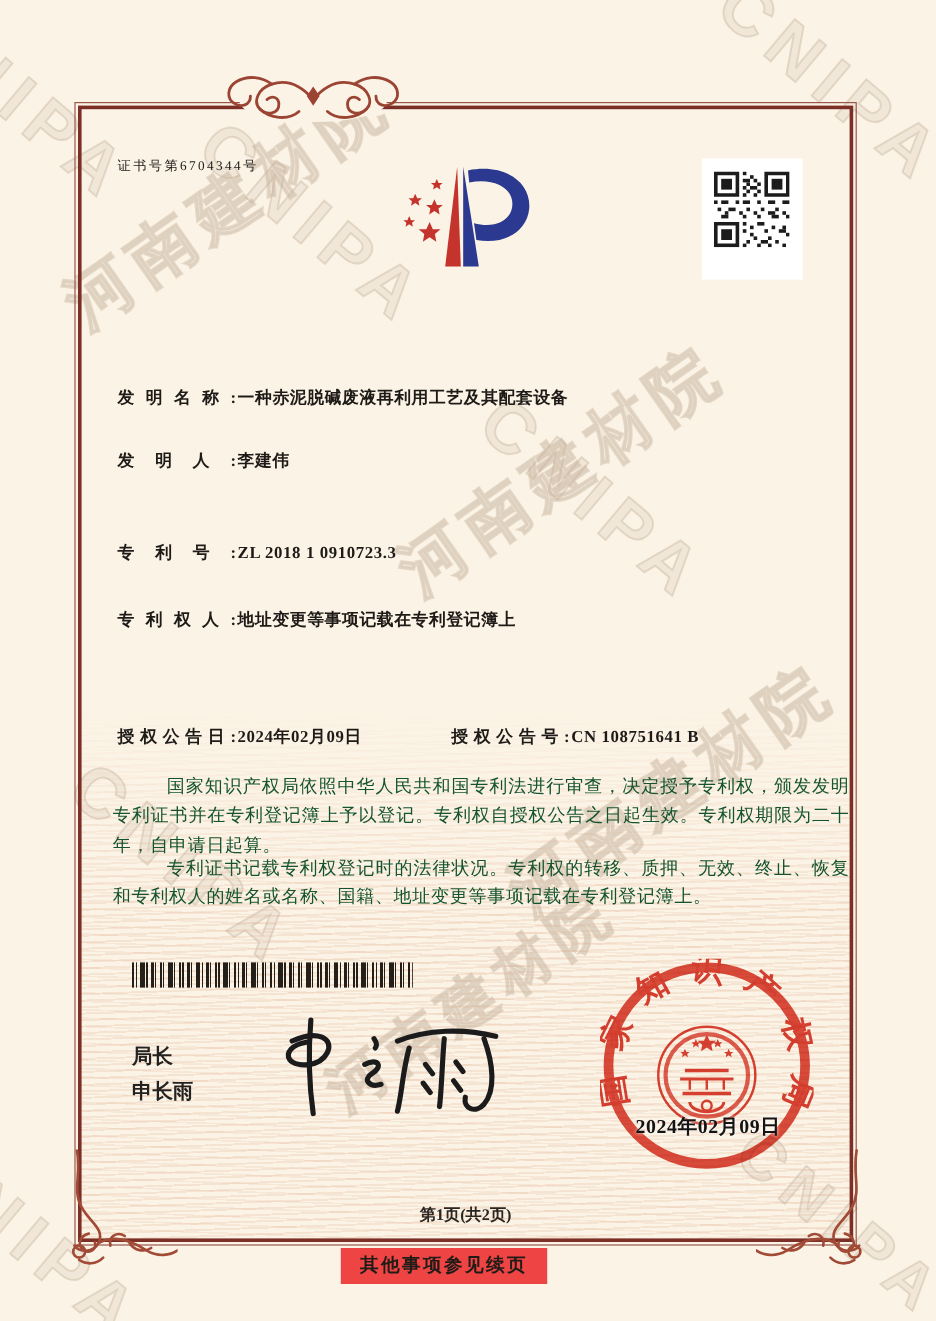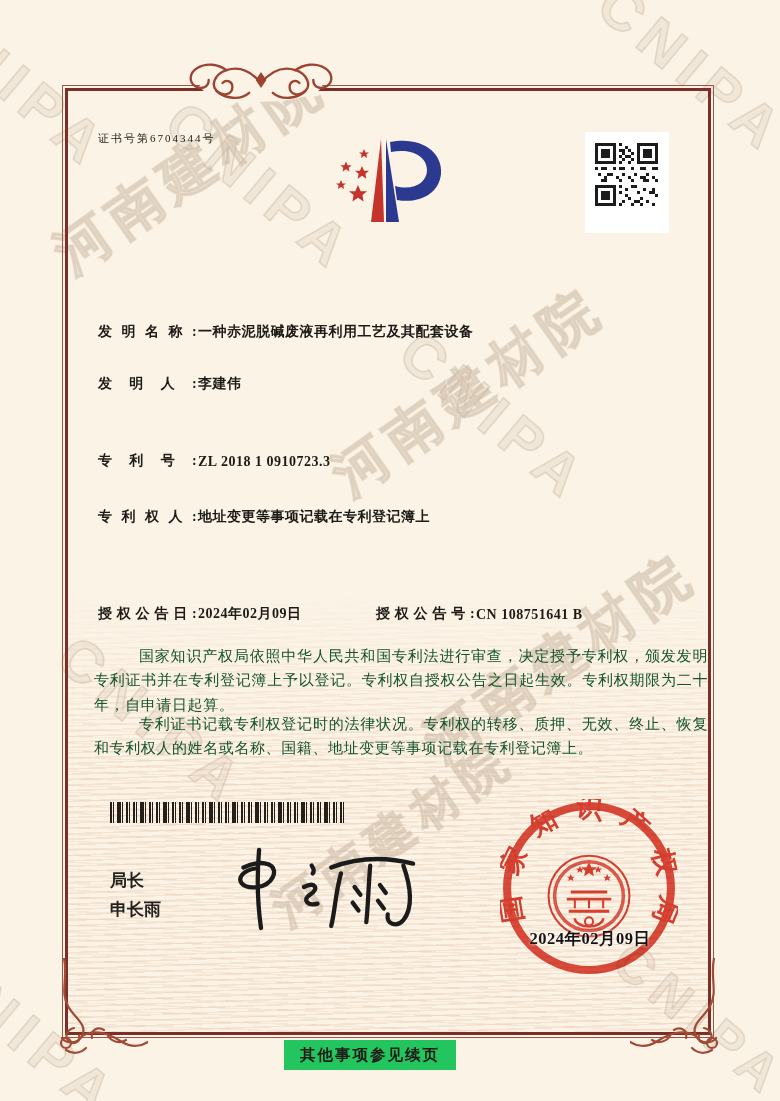--- a/index.html
+++ b/index.html
@@ -77,21 +77,21 @@
   .signature{ position:absolute; z-index:4; left:222px; top:843px;}
   .seal{ position:absolute; z-index:5; left:500px; top:799px; mix-blend-mode:multiply; opacity:0.95;}
   .seal-date{
     position:absolute; z-index:6; left:502px; top:928px; width:176px; text-align:center;
     font-size:16.5px; font-weight:bold; color:#141414; letter-spacing:0.5px;
     text-shadow:0 0 3px rgba(255,255,255,0.9);
   }
   .page-no{ position:absolute; z-index:4; left:62px; top:1004px; width:652px; text-align:center; font-size:13.5px; font-weight:bold; color:#2c2620;}
   .note-box{
     position:absolute; z-index:4; left:284px; top:1040px; width:172px; height:30px;
-    background:#22c55e; text-align:center; line-height:30px;
+    background:#ef4444; text-align:center; line-height:30px;
     font-size:15.5px; font-weight:bold; color:#1f1c18; letter-spacing:2px;
   }
 </style>
 </head>
 <body>
 
 <div class="page">
 
   <div class="waves"></div>
 
@@ -296,15 +296,16 @@
       <path d="M70,92 h36" stroke-width="3"></path>
       <path d="M66,99 h44" stroke-width="2.5"></path>
       <path d="M74,99 v9 M88,99 v9 M102,99 v9" stroke-width="2"></path>
       <path d="M68,111 h40" stroke-width="3"></path>
       <path d="M74,118 a14,8 0 0 0 28,0" stroke-width="2.5"></path>
       <circle cx="88" cy="121" r="4" stroke-width="2"></circle>
     </g>
   </svg>
   <div class="seal-date">2024年02月09日</div>
 
+  <div class="page-no">第1页(共2页)</div>
   <div class="note-box">其他事项参见续页</div>
 
 </div>
 
 </body></html>

